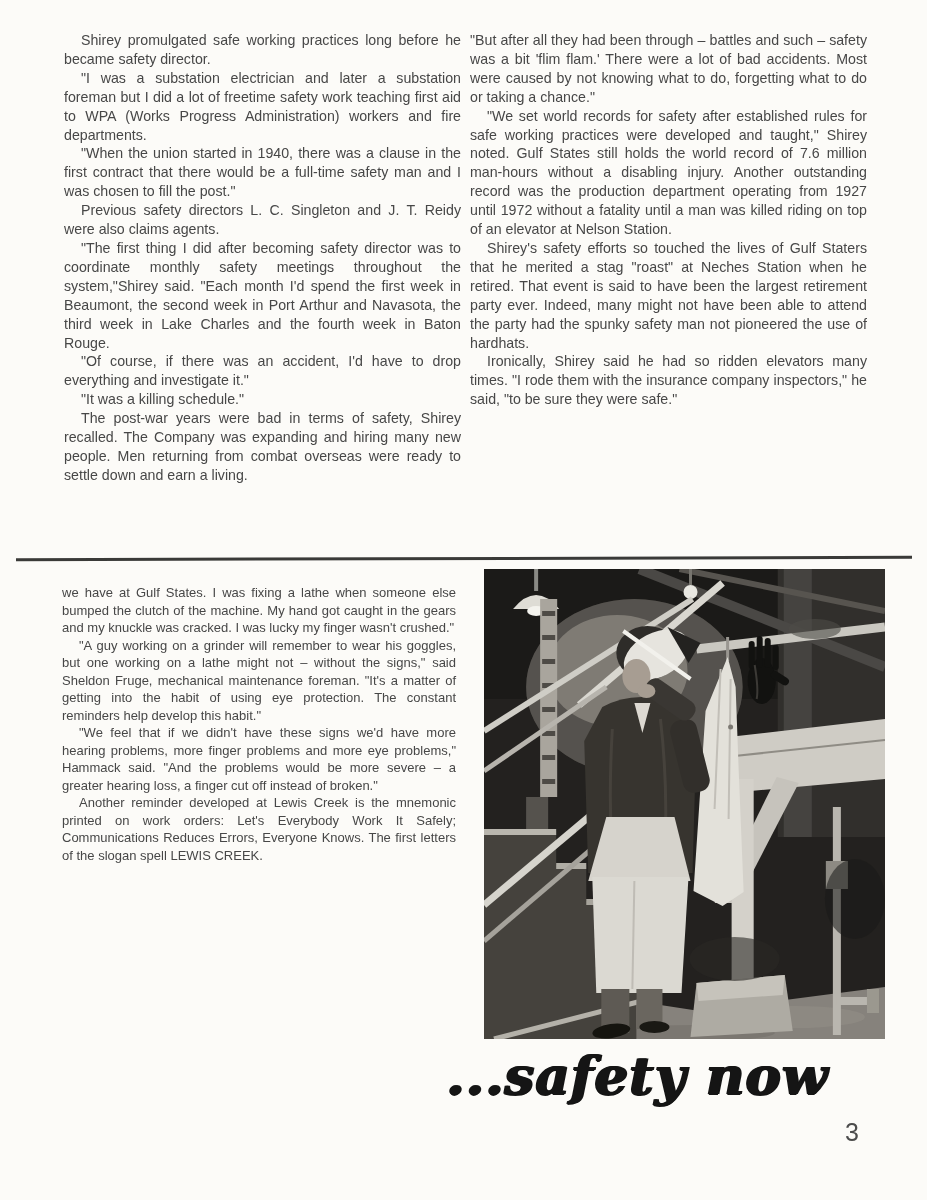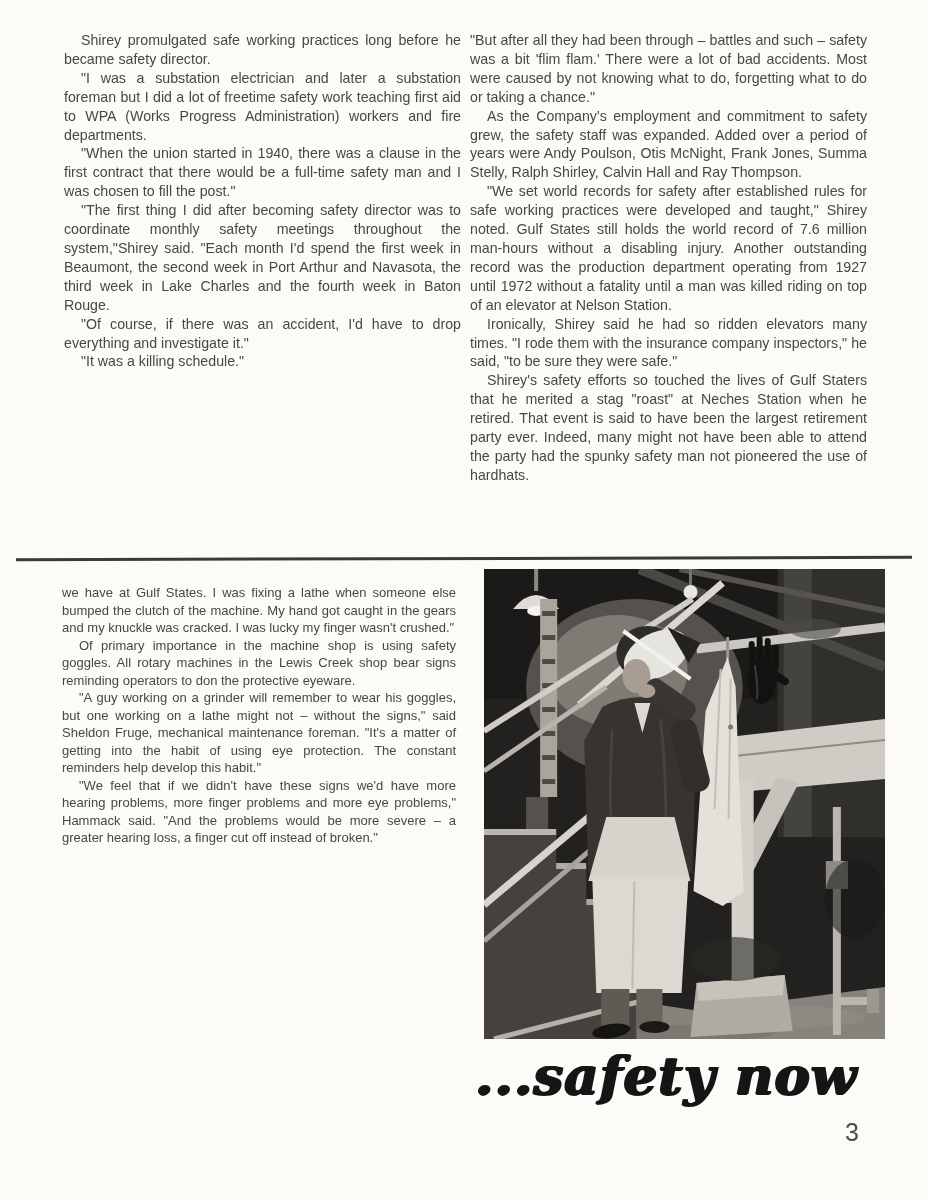--- a/index.html
+++ b/index.html
@@ -33,21 +33,20 @@
   }
   .photo-frame {
     position:absolute;
     left:484px; top:569px; width:401px; height:470px;
     background:#222;
   }
   .photo-frame svg { display:block; width:100%; height:100%; }
   .article-title {
     position:absolute;
     left:446px; top:1044px; width:440px;
-    text-align:center;
     font-family:"DejaVu Serif", serif;
     font-style:italic;
     font-weight:bold;
     font-size:53px;
     color:#151515;
     text-shadow:1.5px 0 0 #151515, -1px 0 0 #151515, 0 1px 0 #151515;
     white-space:nowrap;
     letter-spacing:1px;
   }
   .page-number {
@@ -59,40 +58,41 @@
 </style>
 </head>
 <body>
 
 <div class="page">
 
   <div class="col top-col top-left-col">
       <p>Shirey promulgated safe working practices long before he became safety director.</p>
       <p>"I was a substation electrician and later a substation foreman but I did a lot of freetime safety work teaching first aid to WPA (Works Progress Administration) workers and fire departments.</p>
       <p>"When the union started in 1940, there was a clause in the first contract that there would be a full-time safety man and I was chosen to fill the post."</p>
+      <p>Previous safety directors L. C. Singleton and J. T. Reidy were also claims agents.</p>
       <p>"The first thing I did after becoming safety director was to coordinate monthly safety meetings throughout the system,"Shirey said. "Each month I'd spend the first week in Beaumont, the second week in Port Arthur and Navasota, the third week in Lake Charles and the fourth week in Baton Rouge.</p>
       <p>"Of course, if there was an accident, I'd have to drop everything and investigate it."</p>
       <p>"It was a killing schedule."</p>
+      <p>The post-war years were bad in terms of safety, Shirey recalled. The Company was expanding and hiring many new people. Men returning from combat overseas were ready to settle down and earn a living.</p>
     </div>
 
   <div class="col top-col top-right-col cont">
       <p>"But after all they had been through – battles and such – safety was a bit 'flim flam.' There were a lot of bad accidents. Most were caused by not knowing what to do, forgetting what to do or taking a chance."</p>
-      <p>As the Company's employment and commitment to safety grew, the safety staff was expanded. Added over a period of years were Andy Poulson, Otis McNight, Frank Jones, Summa Stelly, Ralph Shirley, Calvin Hall and Ray Thompson.</p>
       <p>"We set world records for safety after established rules for safe working practices were developed and taught," Shirey noted. Gulf States still holds the world record of 7.6 million man-hours without a disabling injury. Another outstanding record was the production department operating from 1927 until 1972 without a fatality until a man was killed riding on top of an elevator at Nelson Station.</p>
+      <p>Shirey's safety efforts so touched the lives of Gulf Staters that he merited a stag "roast" at Neches Station when he retired. That event is said to have been the largest retirement party ever. Indeed, many might not have been able to attend the party had the spunky safety man not pioneered the use of hardhats.</p>
       <p>Ironically, Shirey said he had so ridden elevators many times. "I rode them with the insurance company inspectors," he said, "to be sure they were safe."</p>
-      <p>Shirey's safety efforts so touched the lives of Gulf Staters that he merited a stag "roast" at Neches Station when he retired. That event is said to have been the largest retirement party ever. Indeed, many might not have been able to attend the party had the spunky safety man not pioneered the use of hardhats.</p>
     </div>
 
   <div class="divider"></div>
 
   <div class="col bottom-left-col cont">
       <p>we have at Gulf States. I was fixing a lathe when someone else bumped the clutch of the machine. My hand got caught in the gears and my knuckle was cracked. I was lucky my finger wasn't crushed."</p>
-      <p>Of primary importance in the machine shop is using safety goggles. All rotary machines in the Lewis Creek shop bear signs reminding operators to don the protective eyeware.</p>
       <p>"A guy working on a grinder will remember to wear his goggles, but one working on a lathe might not – without the signs," said Sheldon Fruge, mechanical maintenance foreman. "It's a matter of getting into the habit of using eye protection. The constant reminders help develop this habit."</p>
       <p>"We feel that if we didn't have these signs we'd have more hearing problems, more finger problems and more eye problems," Hammack said. "And the problems would be more severe – a greater hearing loss, a finger cut off instead of broken."</p>
+      <p>Another reminder developed at Lewis Creek is the mnemonic printed on work orders: Let's Everybody Work It Safely; Communications Reduces Errors, Everyone Knows. The first letters of the slogan spell LEWIS CREEK.</p>
     </div>
 
   <div class="photo-frame">
     <svg viewBox="0 0 400 470" preserveAspectRatio="none">
 
       <rect width="400" height="470" fill="#23211f"></rect>
       <rect x="0" y="0" width="400" height="130" fill="#1b1a18"></rect>
 
       <ellipse cx="150" cy="118" rx="108" ry="88" fill="#6e6a64"></ellipse>
       <ellipse cx="150" cy="118" rx="108" ry="88" fill="#000000" opacity="0.22"></ellipse>

